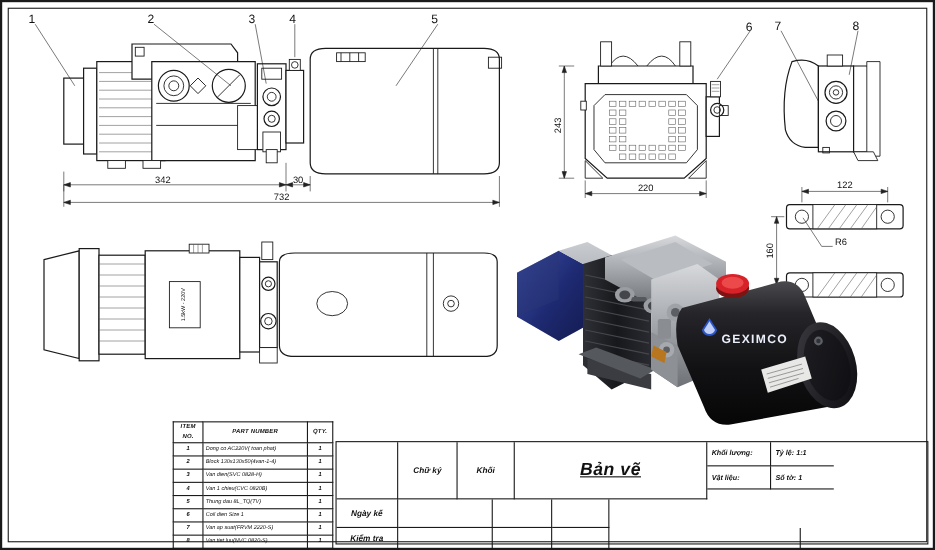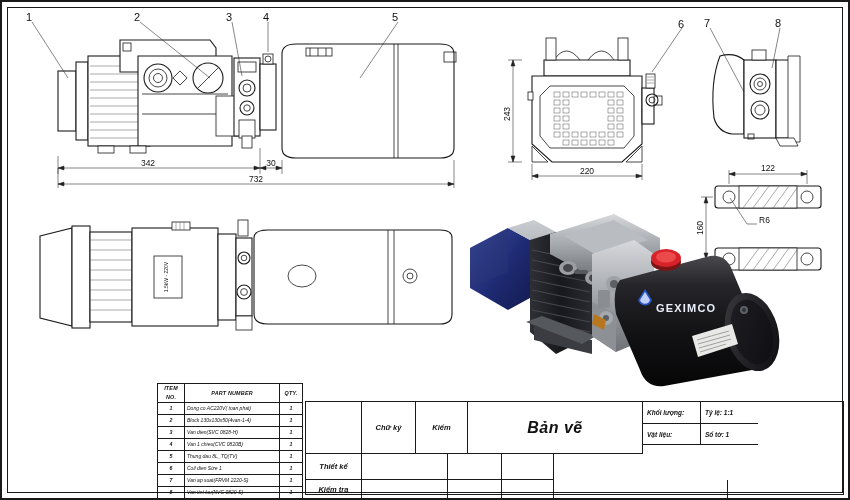--- a/index.html
+++ b/index.html
@@ -517,33 +517,33 @@
           <td class="p">Van tiet luu(NVC 0820-S)</td>
           <td class="q">1</td>
         </tr>
       </tbody>
     </table>
 
     <div class="tb">
       <div class="tbr">
         <div class="cell lbl"></div>
         <div class="cell sg">Chữ ký</div>
-        <div class="cell dt">Kiểm</div>
-        <div class="cell bv" style="height:52px;">Bản vẽ</div>
+        <div class="cell dt">Khối</div>
+        <div class="cell bv" style="height:52px;text-decoration:underline;">Bản vẽ</div>
         <div>
           <div class="cell kv" style="height:22px;border-bottom:0.9px solid #1a1a1a;">Khối lượng:</div>
           <div class="cell kv" style="height:21px;">Vật liệu:</div>
         </div>
         <div>
           <div class="cell kv2 nr" style="height:22px;border-bottom:0.9px solid #1a1a1a;">Tỷ lệ: 1:1</div>
           <div class="cell kv2 nr" style="height:21px;">Số tờ: 1</div>
         </div>
       </div>
       <div class="tbr">
-        <div class="cell lbl" style="height:26px;">Thiết kế</div>
+        <div class="cell lbl" style="height:26px;">Ngày kế</div>
         <div class="cell nm" style="height:26px;"></div>
         <div class="cell sg" style="height:26px;"></div>
         <div class="cell dt" style="height:26px;"></div>
       </div>
       <div class="tbr">
         <div class="cell lbl" style="height:20px;">Kiểm tra</div>
         <div class="cell nm" style="height:20px;"></div>
         <div class="cell sg" style="height:20px;"></div>
         <div class="cell dt" style="height:20px;"></div>
         <div class="cell bv" style="height:40px;font-size:7px;"></div>

